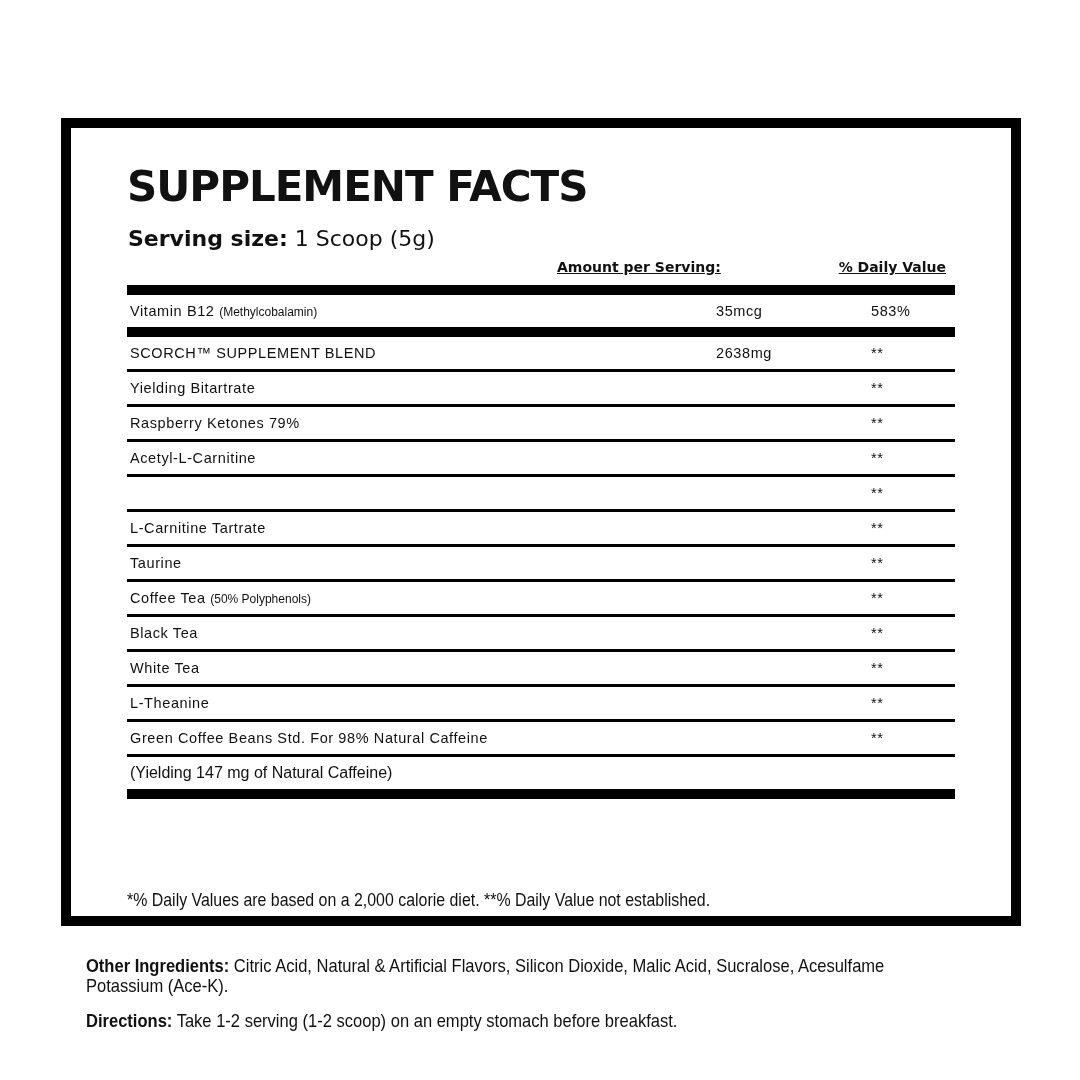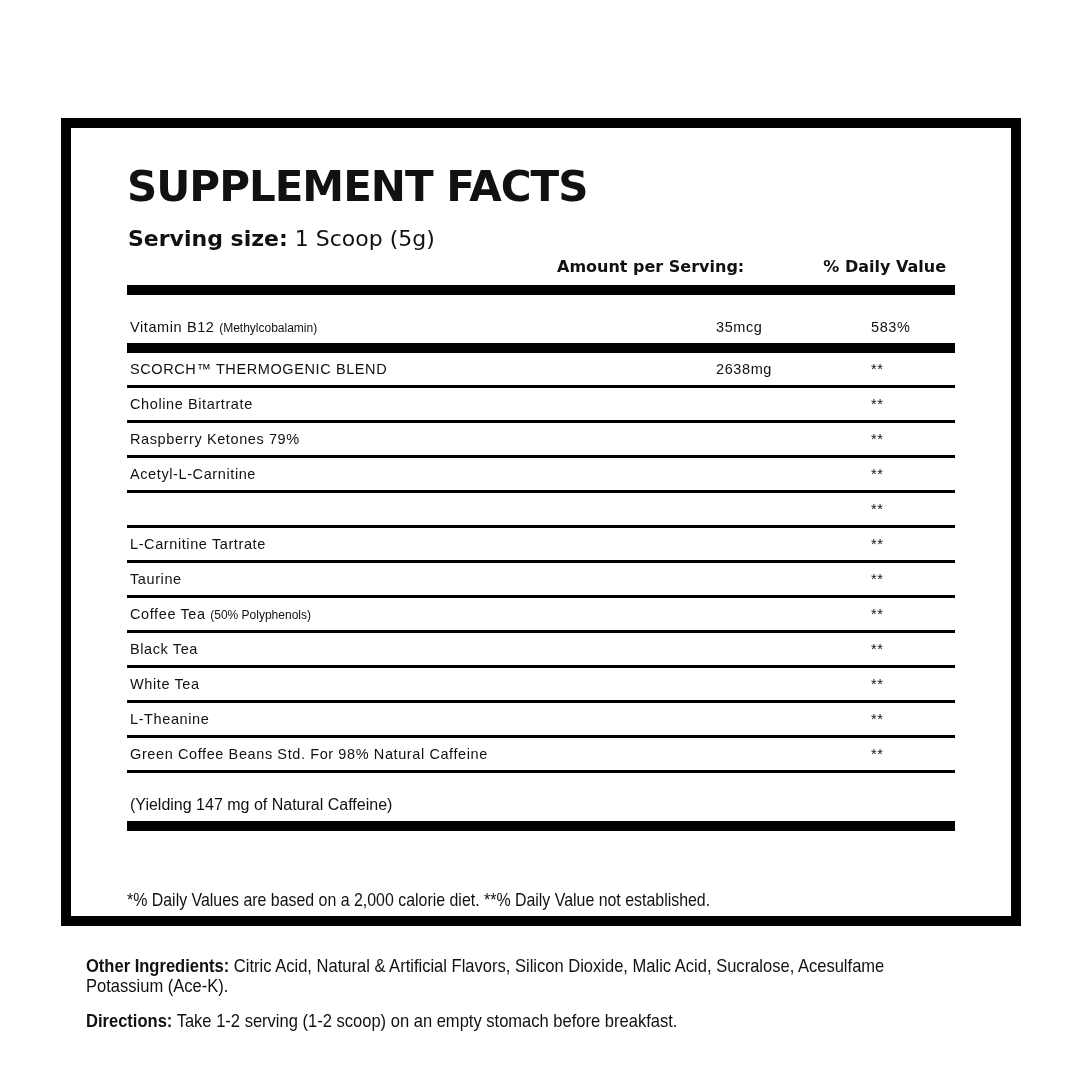--- a/index.html
+++ b/index.html
@@ -3,27 +3,27 @@
 <meta charset="utf-8">
 <style>
   html, body { margin: 0; padding: 0; background: #ffffff; }
   body { width: 1080px; height: 1080px; position: relative; overflow: hidden; color: #111; font-family: "Liberation Sans", sans-serif; }
   .panel { position: absolute; left: 61px; top: 118px; width: 940px; height: 788px; border: 10px solid #000; background: #fff; }
   .title { position: absolute; left: 56px; top: 34px; font-family: "DejaVu Sans", sans-serif; font-weight: bold; font-size: 42px; letter-spacing: -1px; line-height: 50px; white-space: nowrap; }
   .serv { position: absolute; left: 57px; font-family: "DejaVu Sans", sans-serif; font-size: 22px; line-height: 22px; white-space: nowrap; }
   .serv b { font-weight: bold; }
   .serv1 { top: 100px; }
   .serv2 { top: 128px; }
-  .hdr { position: absolute; top: 128px; font-family: "DejaVu Sans", sans-serif; font-weight: bold; font-size: 16px; line-height: 22px; white-space: nowrap; }
+  .hdr { position: absolute; top: 128px; font-family: "DejaVu Sans", sans-serif; font-weight: bold; font-size: 14px; line-height: 22px; white-space: nowrap; text-decoration: underline; }
   .hdr-amt { left: 486px; }
   .hdr-dv { right: 65px; }
   .table { position: absolute; left: 56px; top: 157px; width: 828px; }
   .bar-thick { height: 10px; background: #000; }
   .row { height: 32px; border-bottom: 3.5px solid #000; position: relative; font-size: 14.5px; letter-spacing: 0.6px; }
-  .row.last-before-thick { border-bottom: none; margin-top: 16px; }
+  .row.last-before-thick { border-bottom: none; }
   .row .name { position: absolute; left: 3px; top: 0; line-height: 32px; white-space: nowrap; }
   .row .name .sub { font-size: 12px; letter-spacing: 0; }
   .row .amt { position: absolute; left: 589px; line-height: 32px; }
   .row .dv { position: absolute; left: 744px; line-height: 32px; }
   .row.note .name { font-size: 16px; letter-spacing: 0; }
   .foot { position: absolute; left: 56px; top: 760px; font-size: 18.5px; line-height: 24px; white-space: nowrap; transform: scaleX(0.86); transform-origin: left center; }
   .other { position: absolute; left: 86px; top: 956px; width: 1010px; font-size: 19px; line-height: 20px; transform: scaleX(0.87); transform-origin: left top; }
   .other b, .directions b { font-weight: bold; }
   .directions { position: absolute; left: 86px; top: 1010px; font-size: 19px; line-height: 22px; white-space: nowrap; transform: scaleX(0.87); transform-origin: left top; }
 </style>
@@ -45,26 +45,26 @@
 
     <div class="row last-before-thick">
       <span class="name"><span>Vitamin B12</span> <span class="sub">(Methylcobalamin)</span></span>
       <span class="amt">35mcg</span>
       <span class="dv">583%</span>
     </div>
 
     <div class="bar-thick"></div>
 
     <div class="row">
-      <span class="name"><span>SCORCH™ THERMOGENIC BLEND</span></span>
+      <span class="name"><span>SCORCH™ SUPPLEMENT BLEND</span></span>
       <span class="amt">2638mg</span>
       <span class="dv">**</span>
     </div>
     <div class="row">
-      <span class="name"><span>Choline Bitartrate</span></span>
+      <span class="name"><span>Yielding Bitartrate</span></span>
       <span class="dv">**</span>
     </div>
     <div class="row">
       <span class="name"><span>Raspberry Ketones 79%</span></span>
       <span class="dv">**</span>
     </div>
     <div class="row">
       <span class="name"><span>Acetyl-L-Carnitine</span></span>
       <span class="dv">**</span>
     </div>

